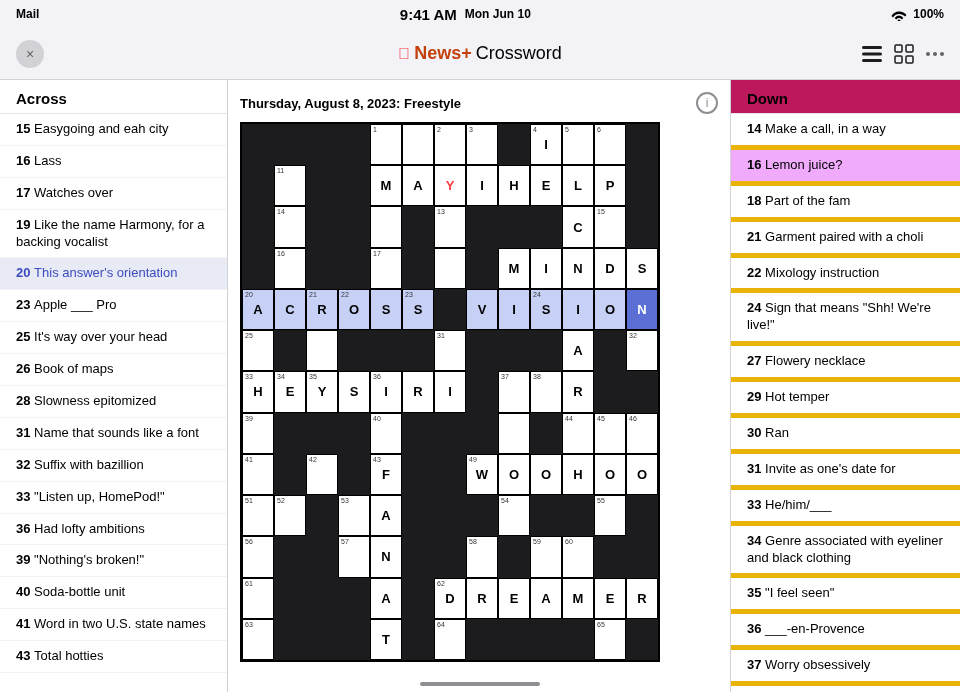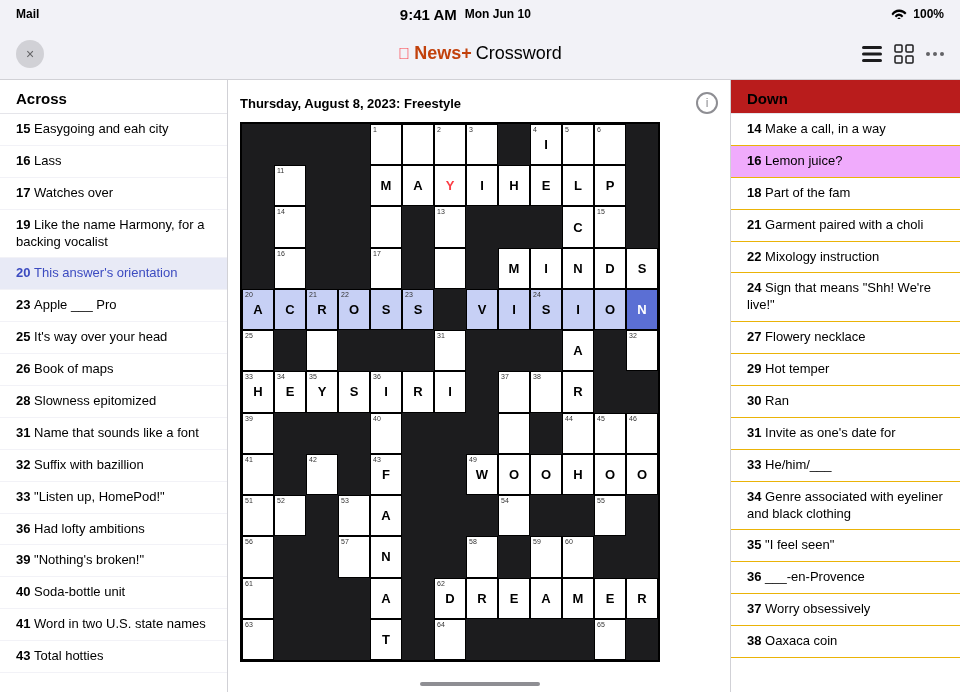--- a/index.html
+++ b/index.html
@@ -17,21 +17,21 @@
       background: #f2f2f7;
       height: 28px;
       display: flex;
       align-items: center;
       justify-content: space-between;
       padding: 0 16px;
       font-size: 12px;
       font-weight: 600;
     }
     .status-left { display: flex; gap: 6px; align-items: center; }
-    .status-right { display: flex; gap: 6px; align-items: flex-start; }
+    .status-right { display: flex; gap: 6px; align-items: flex-end; }
 
     
     .title-bar {
       background: #f2f2f7;
       height: 52px;
       display: flex;
       align-items: center;
       justify-content: space-between;
       padding: 0 16px;
       border-bottom: 1px solid #d1d1d6;
@@ -199,28 +199,28 @@
       flex-shrink: 0;
     }
     .down-header {
       padding: 10px 16px 6px;
       font-size: 15px;
       font-weight: 700;
       color: #000;
       border-bottom: 1px solid #e5e5ea;
       position: sticky;
       top: 0;
-      background: #b91c1c;
+      background: #be185d;
     }
     .down-clue-item {
       padding: 7px 16px;
       font-size: 13px;
       color: #000;
       line-height: 1.3;
-      border-bottom: 1px solid #eab308;
+      border-bottom: 5px solid #eab308;
       cursor: pointer;
     }
     .down-clue-item.active {
       background: #f0abfc;
     }
     .down-clue-number { font-weight: 600; }
 
     
     .home-indicator {
       position: absolute;

